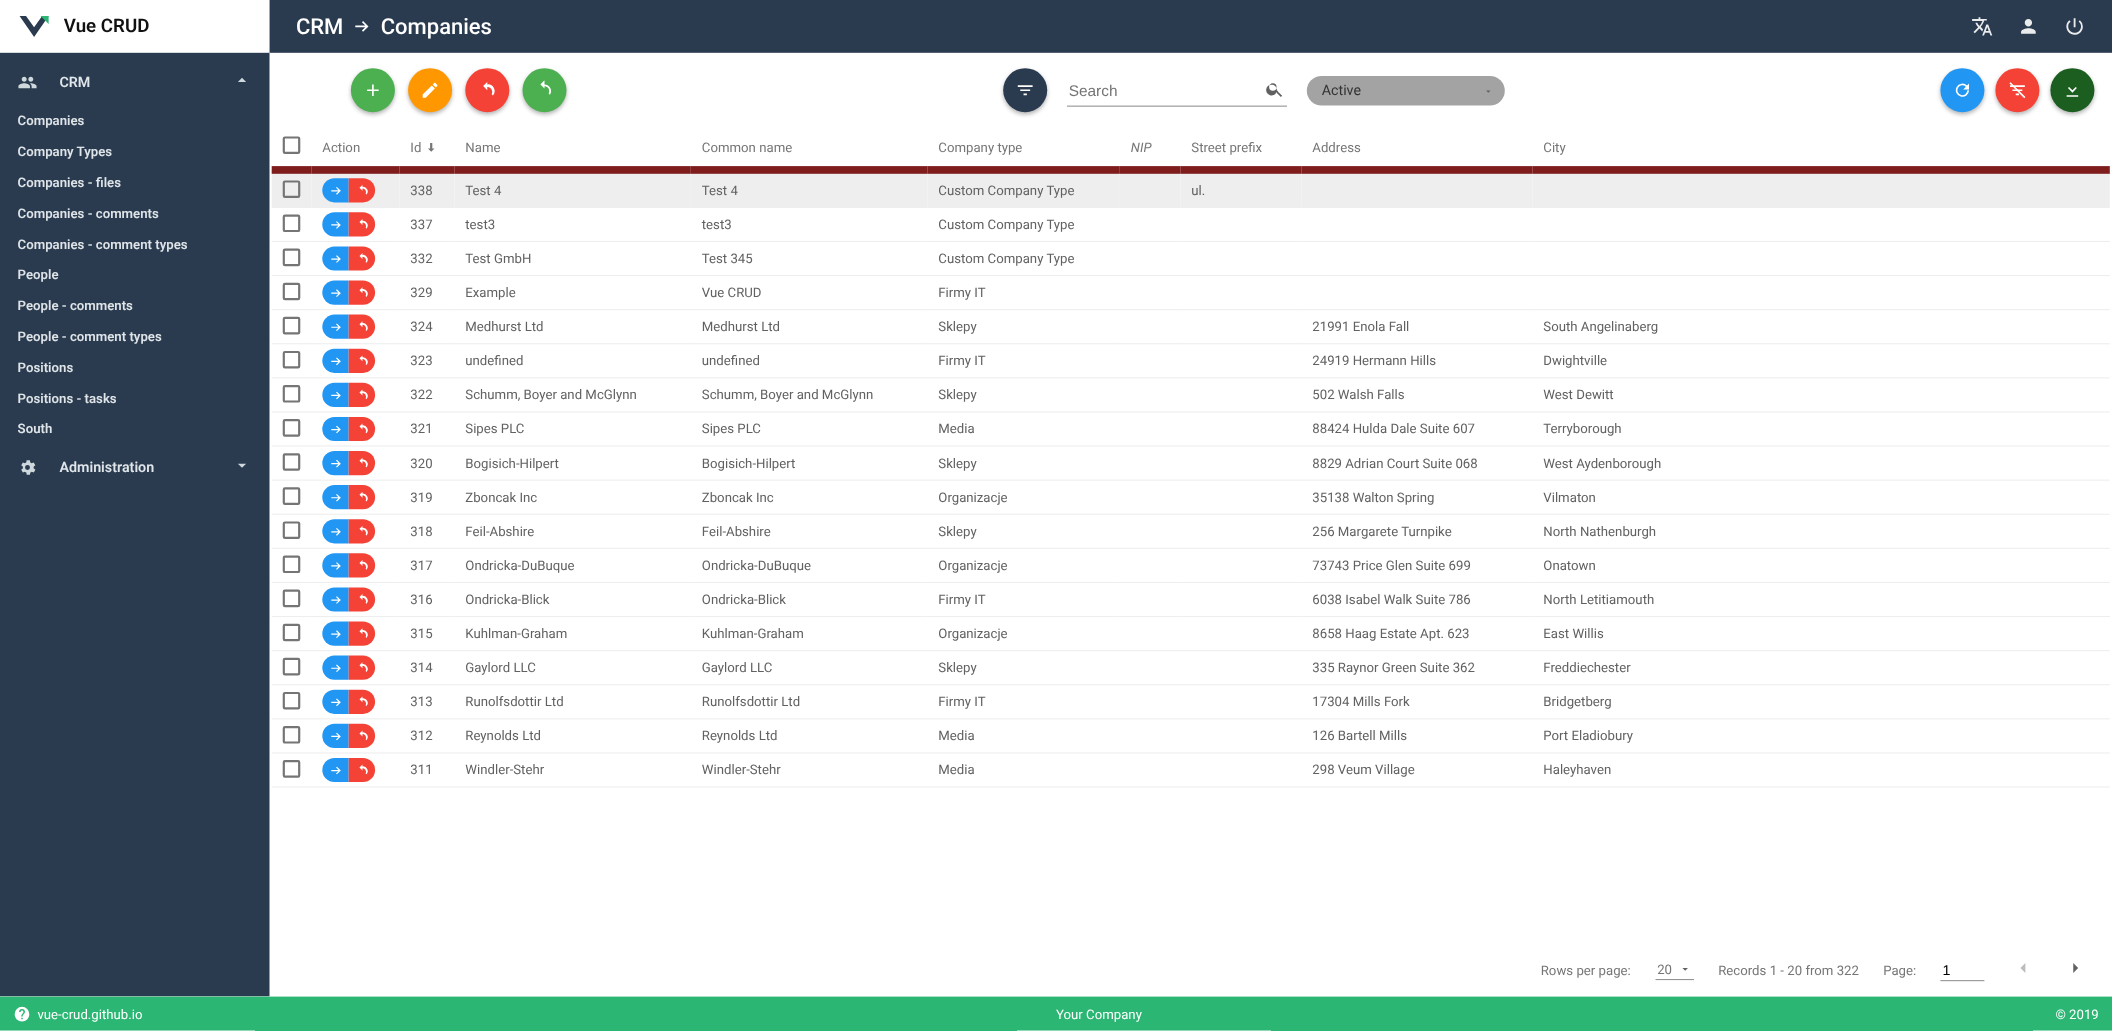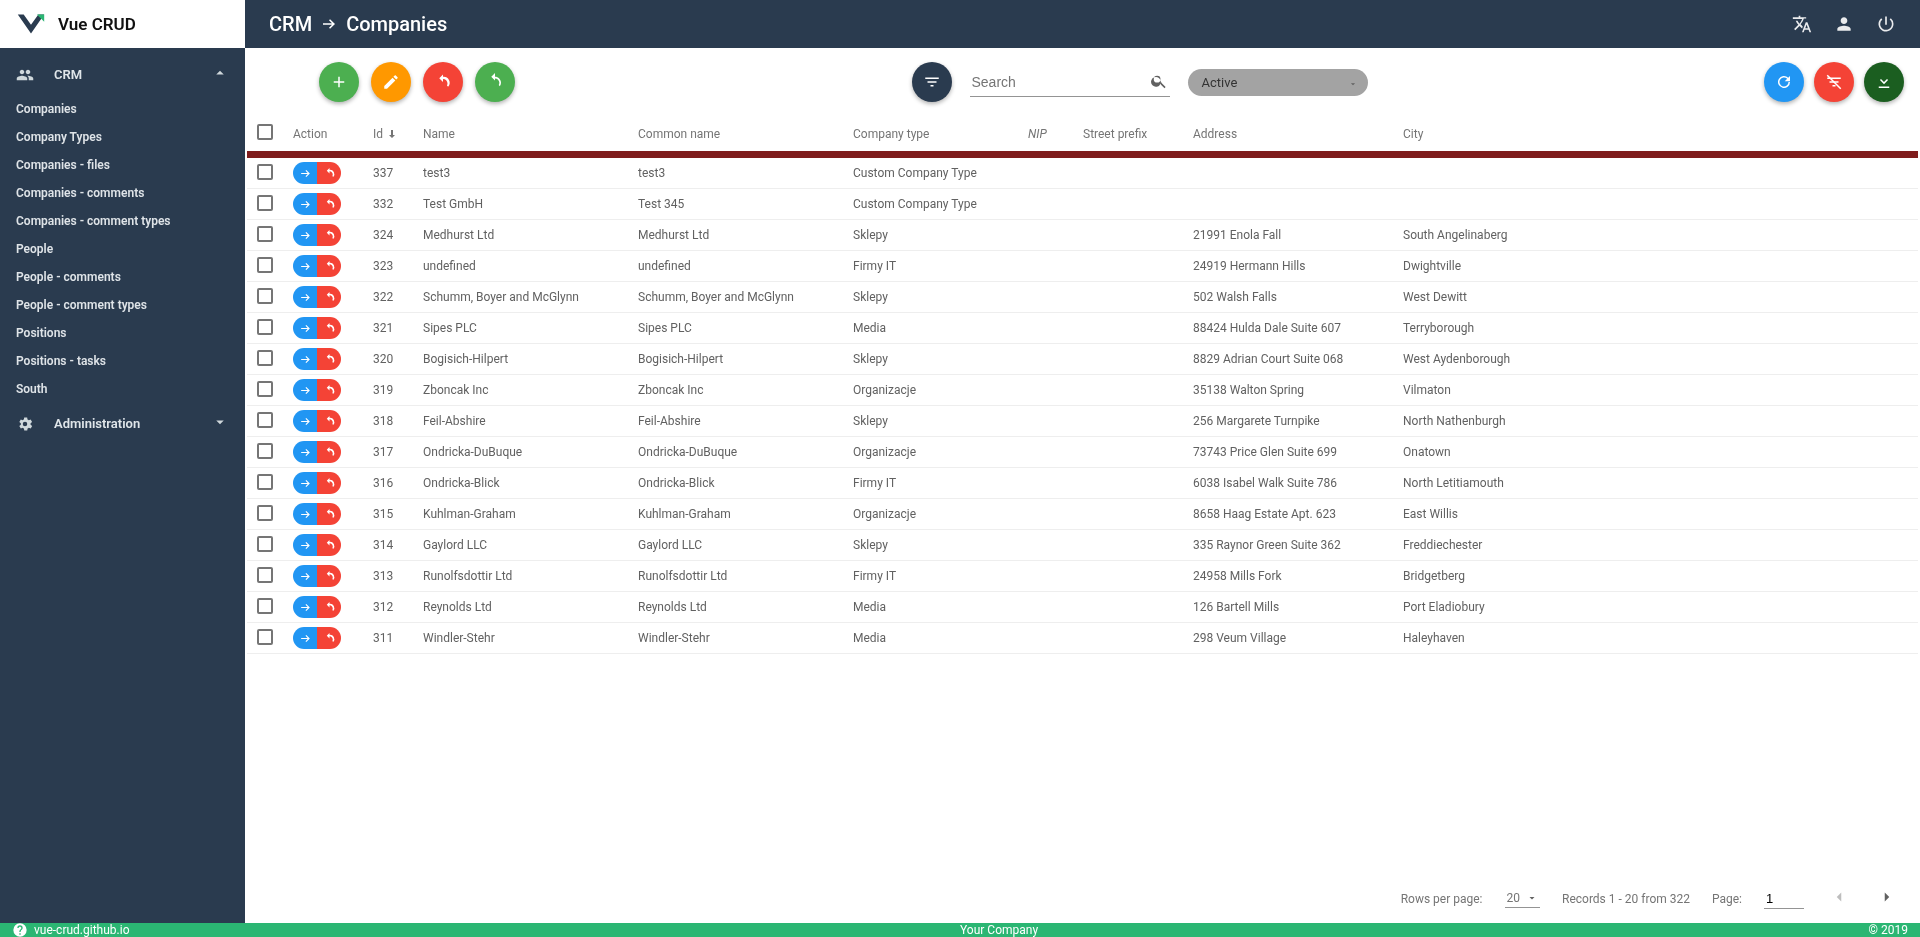--- a/index.html
+++ b/index.html
@@ -195,21 +195,21 @@
   border: none; border-bottom: 1px solid #949494;
   width: 40px; font-size: 13px; padding: 2px 2px;
   outline: none; text-align:left;
 }
 .pagination .arrow { cursor: pointer; padding: 4px; }
 .pagination .arrow.disabled { color: #bdbdbd; }
 .pagination .arrow svg{ width:18px; height:18px; fill: currentColor; }
 
 
 .footer {
-  height: 14px;
+  height: 31px;
   background: #2bb673;
   color: #fff;
   display: flex;
   align-items: center;
   padding: 0 12px;
   font-size: 12px;
 }
 .footer .center { flex: 1; text-align: center; }
 .footer .qicon { width:16px; height:16px; fill:#fff; margin-right:6px; }
 
@@ -375,20 +375,45 @@
             <th class="col-name">Name</th>
             <th class="col-common">Common name</th>
             <th class="col-type">Company type</th>
             <th class="col-nip">NIP</th>
             <th class="col-prefix">Street prefix</th>
             <th class="col-addr">Address</th>
             <th>City</th>
           </tr>
         </thead>
         <tbody id="tbody">
+              <tr class="hovered">
+                <td><span class="chk"></span></td>
+                <td>
+                  <div class="action-btns">
+                    <span class="abtn blue first">
+                      <svg viewBox="0 0 24 24">
+                        <path d="M4 11h12l-4-4 1.4-1.4L20 12l-6.6 6.4L12 17l4-4H4z"></path>
+                      </svg>
+                    </span>
+                    <span class="abtn red last">
+                      <svg viewBox="0 0 24 24">
+                        <path d="M12 5V2L7 7l5 5V8c3.3 0 6 2.7 6 6 0 1-.3 2-.7 2.8l1.5 1.5A8 8 0 0 0 12 5z"></path>
+                      </svg>
+                    </span>
+                  </div>
+                </td>
+                <td>338</td>
+                <td>Test 4</td>
+                <td>Test 4</td>
+                <td>Custom Company Type</td>
+                <td></td>
+                <td>ul.</td>
+                <td></td>
+                <td></td>
+              </tr>
               <tr>
                 <td><span class="chk"></span></td>
                 <td>
                   <div class="action-btns">
                     <span class="abtn blue first">
                       <svg viewBox="0 0 24 24">
                         <path d="M4 11h12l-4-4 1.4-1.4L20 12l-6.6 6.4L12 17l4-4H4z"></path>
                       </svg>
                     </span>
                     <span class="abtn red last">
@@ -441,20 +466,45 @@
                         <path d="M4 11h12l-4-4 1.4-1.4L20 12l-6.6 6.4L12 17l4-4H4z"></path>
                       </svg>
                     </span>
                     <span class="abtn red last">
                       <svg viewBox="0 0 24 24">
                         <path d="M12 5V2L7 7l5 5V8c3.3 0 6 2.7 6 6 0 1-.3 2-.7 2.8l1.5 1.5A8 8 0 0 0 12 5z"></path>
                       </svg>
                     </span>
                   </div>
                 </td>
+                <td>329</td>
+                <td>Example</td>
+                <td>Vue CRUD</td>
+                <td>Firmy IT</td>
+                <td></td>
+                <td></td>
+                <td></td>
+                <td></td>
+              </tr>
+              <tr>
+                <td><span class="chk"></span></td>
+                <td>
+                  <div class="action-btns">
+                    <span class="abtn blue first">
+                      <svg viewBox="0 0 24 24">
+                        <path d="M4 11h12l-4-4 1.4-1.4L20 12l-6.6 6.4L12 17l4-4H4z"></path>
+                      </svg>
+                    </span>
+                    <span class="abtn red last">
+                      <svg viewBox="0 0 24 24">
+                        <path d="M12 5V2L7 7l5 5V8c3.3 0 6 2.7 6 6 0 1-.3 2-.7 2.8l1.5 1.5A8 8 0 0 0 12 5z"></path>
+                      </svg>
+                    </span>
+                  </div>
+                </td>
                 <td>324</td>
                 <td>Medhurst Ltd</td>
                 <td>Medhurst Ltd</td>
                 <td>Sklepy</td>
                 <td></td>
                 <td></td>
                 <td>21991 Enola Fall</td>
                 <td>South Angelinaberg</td>
               </tr>
               <tr>
@@ -722,21 +772,21 @@
                       </svg>
                     </span>
                   </div>
                 </td>
                 <td>313</td>
                 <td>Runolfsdottir Ltd</td>
                 <td>Runolfsdottir Ltd</td>
                 <td>Firmy IT</td>
                 <td></td>
                 <td></td>
-                <td>24958 Mills Fork</td>
+                <td>17304 Mills Fork</td>
                 <td>Bridgetberg</td>
               </tr>
               <tr>
                 <td><span class="chk"></span></td>
                 <td>
                   <div class="action-btns">
                     <span class="abtn blue first">
                       <svg viewBox="0 0 24 24">
                         <path d="M4 11h12l-4-4 1.4-1.4L20 12l-6.6 6.4L12 17l4-4H4z"></path>
                       </svg>

